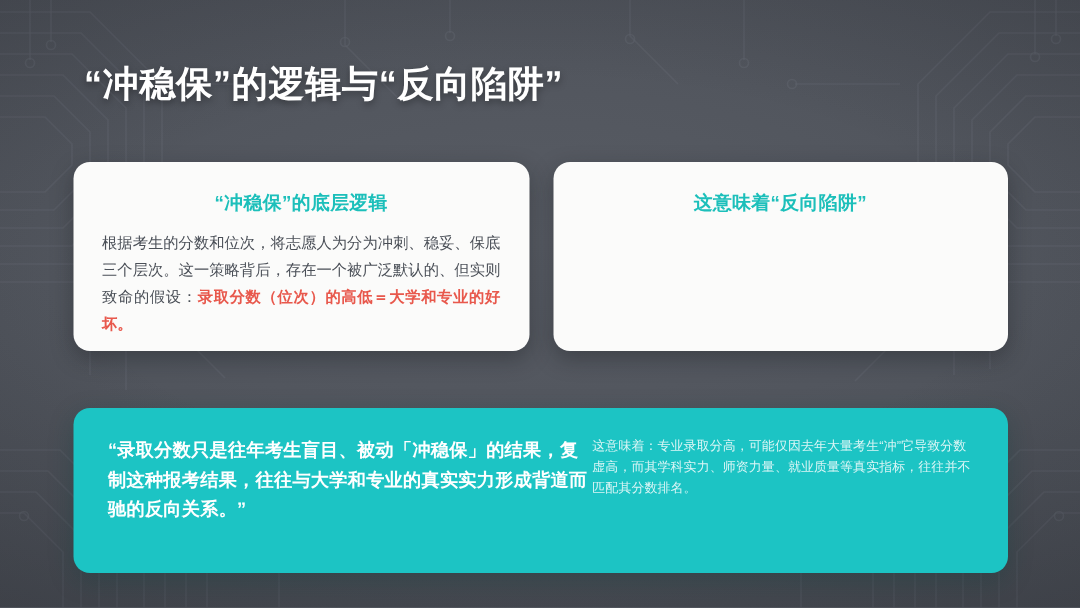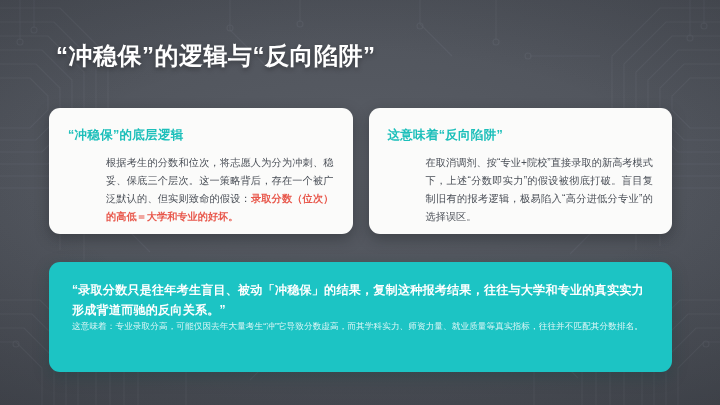--- a/index.html
+++ b/index.html
@@ -53,52 +53,52 @@
     gap:16px;
   }
   .card {
     flex:1 1 0;
     background:#fbfbfa;
     border-radius:11px;
     padding:20px 19px 16px 19px;
     box-shadow:0 5px 14px rgba(20,22,26,.34);
     display:flex;
     flex-direction:column;
+    align-items:center;
   }
   .card-title {
     font-size:12.5px;
     font-weight:bold;
     color:#1cbfba;
     margin-bottom:11px;
     letter-spacing:.3px;
     line-height:1.2;
   }
   .card-body {
     font-size:10.2px;
     line-height:1.78;
     color:#4a4f57;
     text-align:justify;
-    margin-left:38px;
   }
   .em-red {
     color:#e8584c;
     font-weight:bold;
   }
 
   
   .panel {
     position:absolute;
-    left:49px; top:262px;
+    left:49px; top:272px;
     width:623px; height:110px;
     background:#1cc4c4;
     border-radius:11px;
     padding:19px 23px 16px 23px;
     box-shadow:0 5px 16px rgba(16,60,62,.33);
     display:flex;
-    flex-direction:column;
+    flex-direction:row;
   }
   .panel-quote {
     font-size:12.1px;
     font-weight:bold;
     line-height:1.62;
     color:#ffffff;
     letter-spacing:.2px;
   }
   .panel-note {
     font-size:8.6px;
@@ -195,21 +195,20 @@
 
   <div class="cards">
 
     <section class="card">
       <h2 class="card-title">“冲稳保”的底层逻辑</h2>
       <p class="card-body"><span>根据考生的分数和位次，将志愿人为分为冲刺、稳妥、保底三个层次。这一策略背后，存在一个被广泛默认的、但实则致命的假设：</span><span class="em-red">录取分数（位次）的高低＝大学和专业的好坏。</span></p>
     </section>
 
     <section class="card">
       <h2 class="card-title">这意味着“反向陷阱”</h2>
-      <p class="card-body"><span>在取消调剂、按“专业+院校”直接录取的新高考模式下，上述“分数即实力”的假设被彻底打破。盲目复制旧有的报考逻辑，极易陷入“高分进低分专业”的选择误区。</span><span class="em-red"></span></p>
     </section>
 
   </div>
 
   <section class="panel">
     <p class="panel-quote">“录取分数只是往年考生盲目、被动「冲稳保」的结果，复制这种报考结果，往往与大学和专业的真实实力形成背道而驰的反向关系。”</p>
     <p class="panel-note">这意味着：专业录取分高，可能仅因去年大量考生“冲”它导致分数虚高，而其学科实力、师资力量、就业质量等真实指标，往往并不匹配其分数排名。</p>
   </section>
 
 </div>

